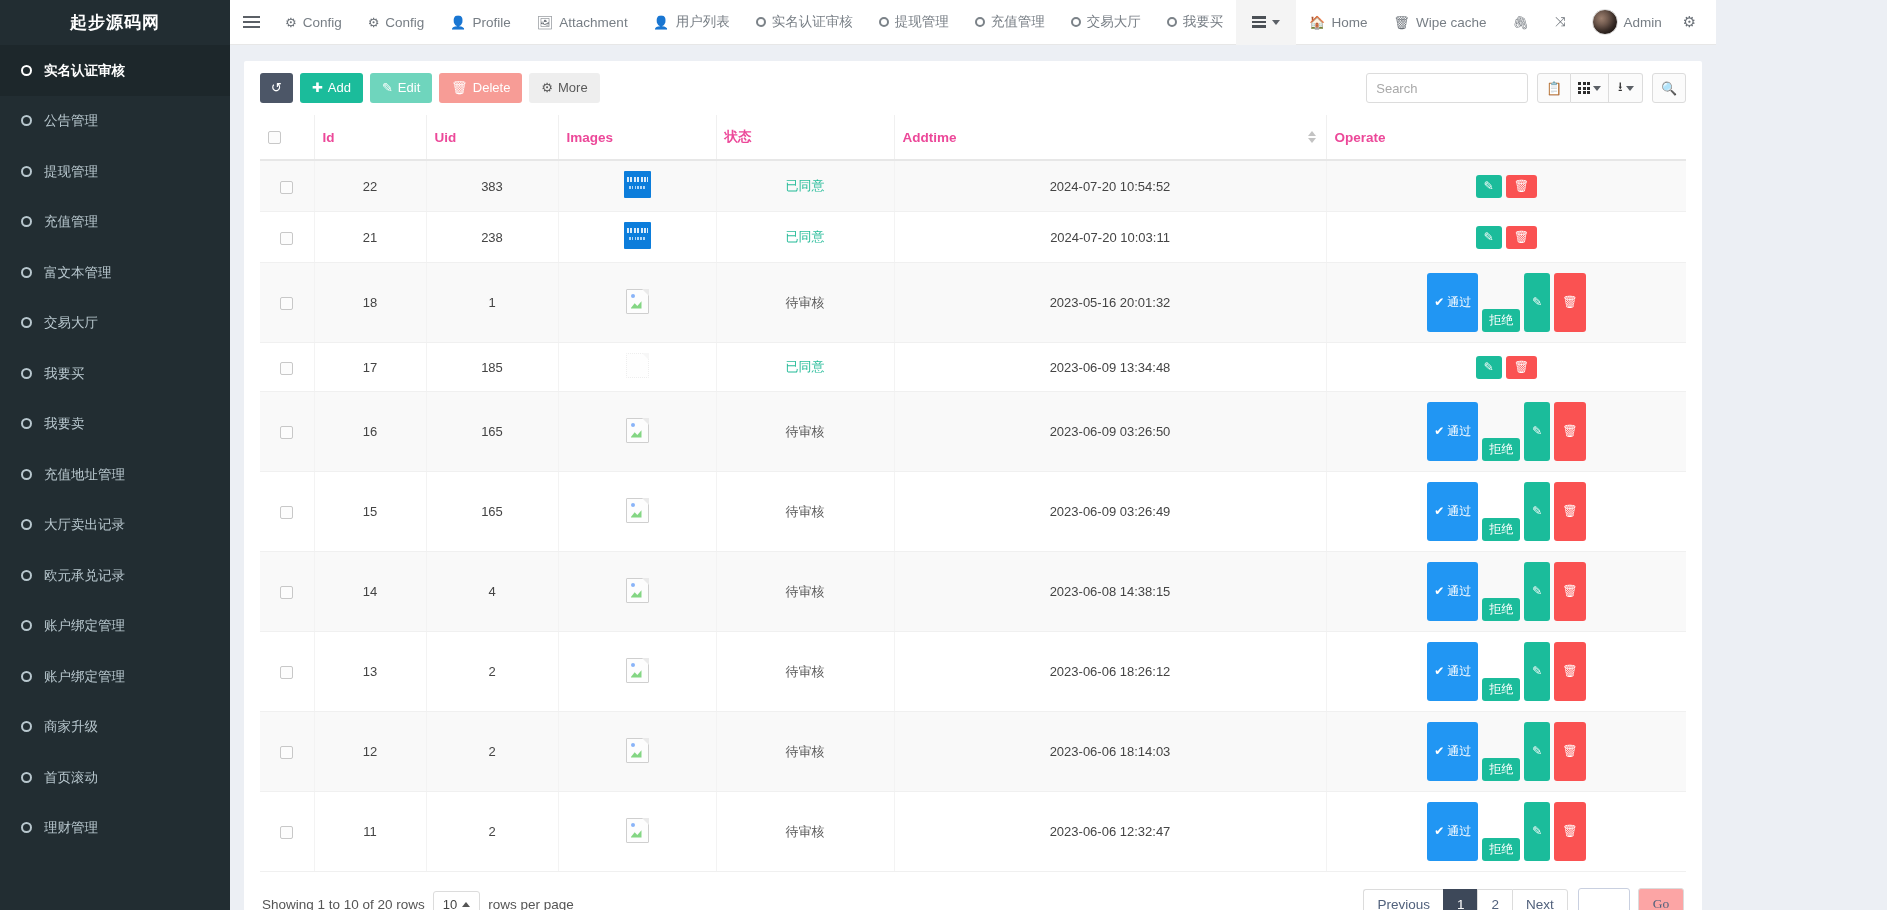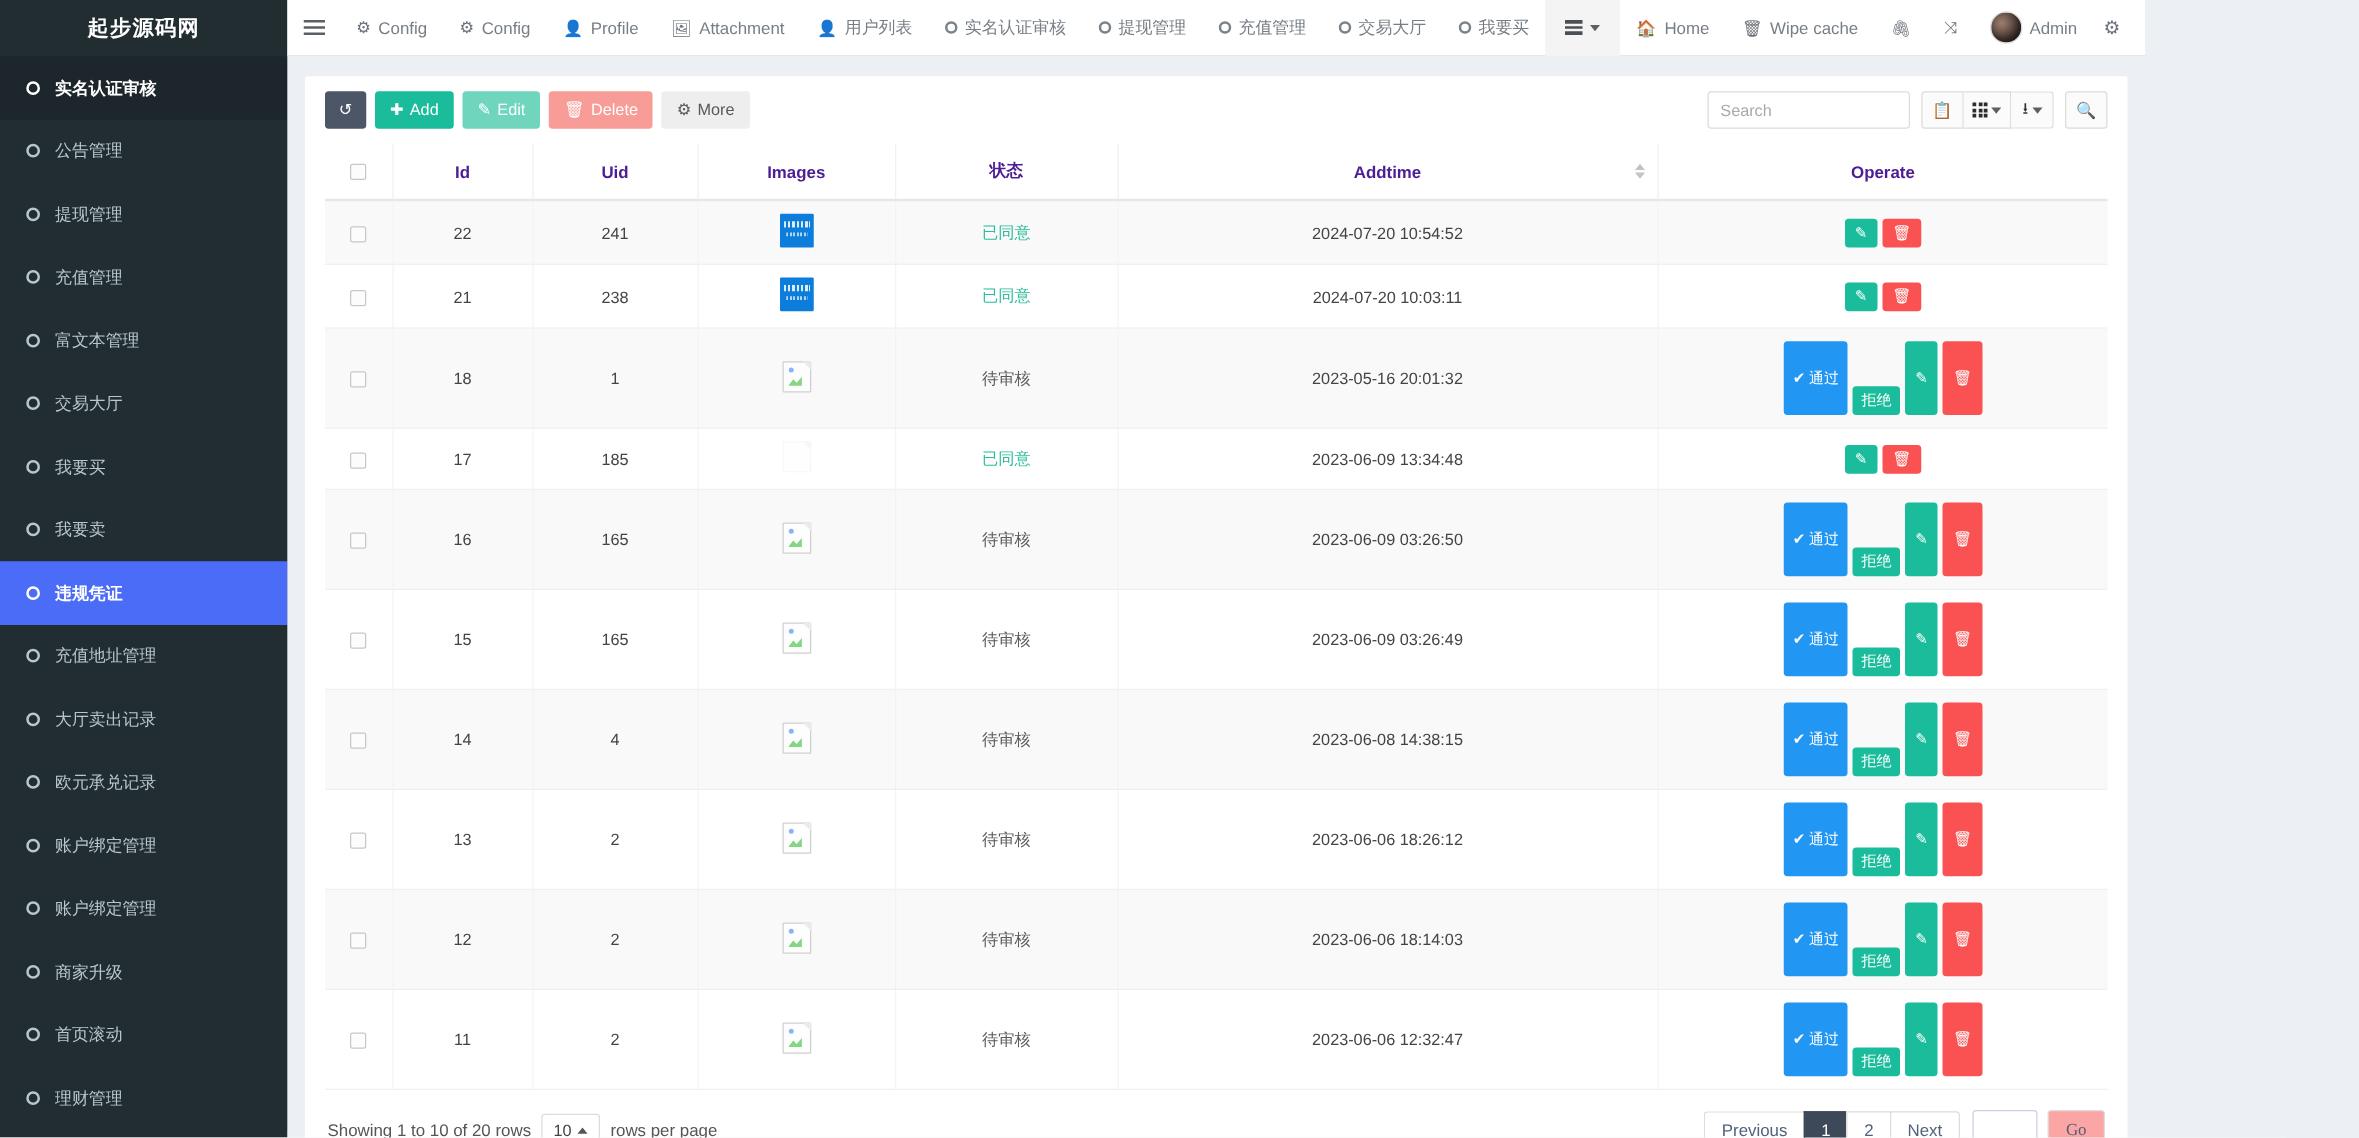--- a/index.html
+++ b/index.html
@@ -117,23 +117,23 @@
   .icon-group .icon-btn:last-child { border-radius:0 3px 3px 0; }
   .icon-single { border-radius:3px; }
 
   
   .grid-ico { display:grid; grid-template-columns:repeat(3,3px); grid-gap:1.5px; }
   .grid-ico i { width:3px;height:3px;background:#2c2c2c;display:block; }
 
   
   table { width:100%; border-collapse: collapse; table-layout: fixed; }
   thead th {
-    font-size: 13.5px; color:#4c1d95; font-weight:700; padding: 13px 8px;
+    font-size: 13.5px; color:#ec4899; font-weight:700; padding: 13px 8px;
     border-bottom: 2px solid #e7e7e7; border-right:1px solid #f0f0f0;
-    text-align:center; position:relative;
+    text-align:left; position:relative;
   }
   thead th:last-child { border-right:none; }
   tbody td {
     font-size: 13px; color:#444; padding: 10px 6px; text-align:center;
     border-bottom: 1px solid #f0f0f0; border-right:1px solid #f3f3f3;
     height: 39px; vertical-align: middle;
   }
   tbody td:last-child { border-right:none; }
   tbody tr:nth-child(odd) { background:#f9f9f9; }
   tbody tr:nth-child(even) { background:#fff; }
@@ -250,24 +250,20 @@
           <span class="side-circle"></span>
           <span class="side-label">交易大厅</span>
         </div>
         <div class="side-item">
           <span class="side-circle"></span>
           <span class="side-label">我要买</span>
         </div>
         <div class="side-item">
           <span class="side-circle"></span>
           <span class="side-label">我要卖</span>
-        </div>
-        <div class="side-item active">
-          <span class="side-circle"></span>
-          <span class="side-label">违规凭证</span>
         </div>
         <div class="side-item">
           <span class="side-circle"></span>
           <span class="side-label">充值地址管理</span>
         </div>
         <div class="side-item">
           <span class="side-circle"></span>
           <span class="side-label">大厅卖出记录</span>
         </div>
         <div class="side-item">
@@ -453,21 +449,21 @@
                     <i class="dn"></i>
                   </span>
               </th>
               <th>Operate</th>
             </tr>
           </thead>
           <tbody id="tbody">
               <tr>
                 <td><span class="cb"></span></td>
                 <td>22</td>
-                <td>241</td>
+                <td>383</td>
                 <td><span class="thumb"></span></td>
                 <td><span class="status-ok">已同意</span></td>
                 <td>2024-07-20 10:54:52</td>
                 <td>
                   <div class="op-wrap">
                     <button class="obtn o-edit">
                       <span>✎</span>
                     </button>
                     <button class="obtn o-del">
                       <span>🗑</span>

